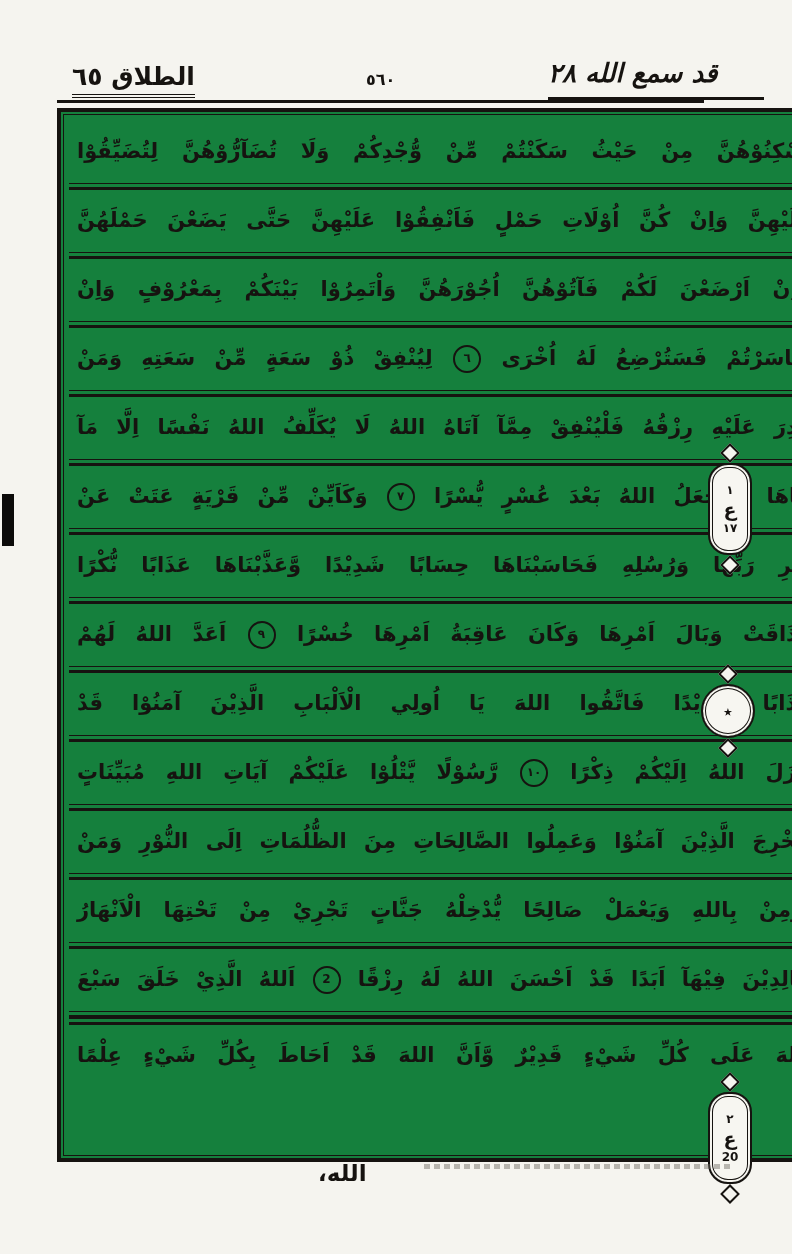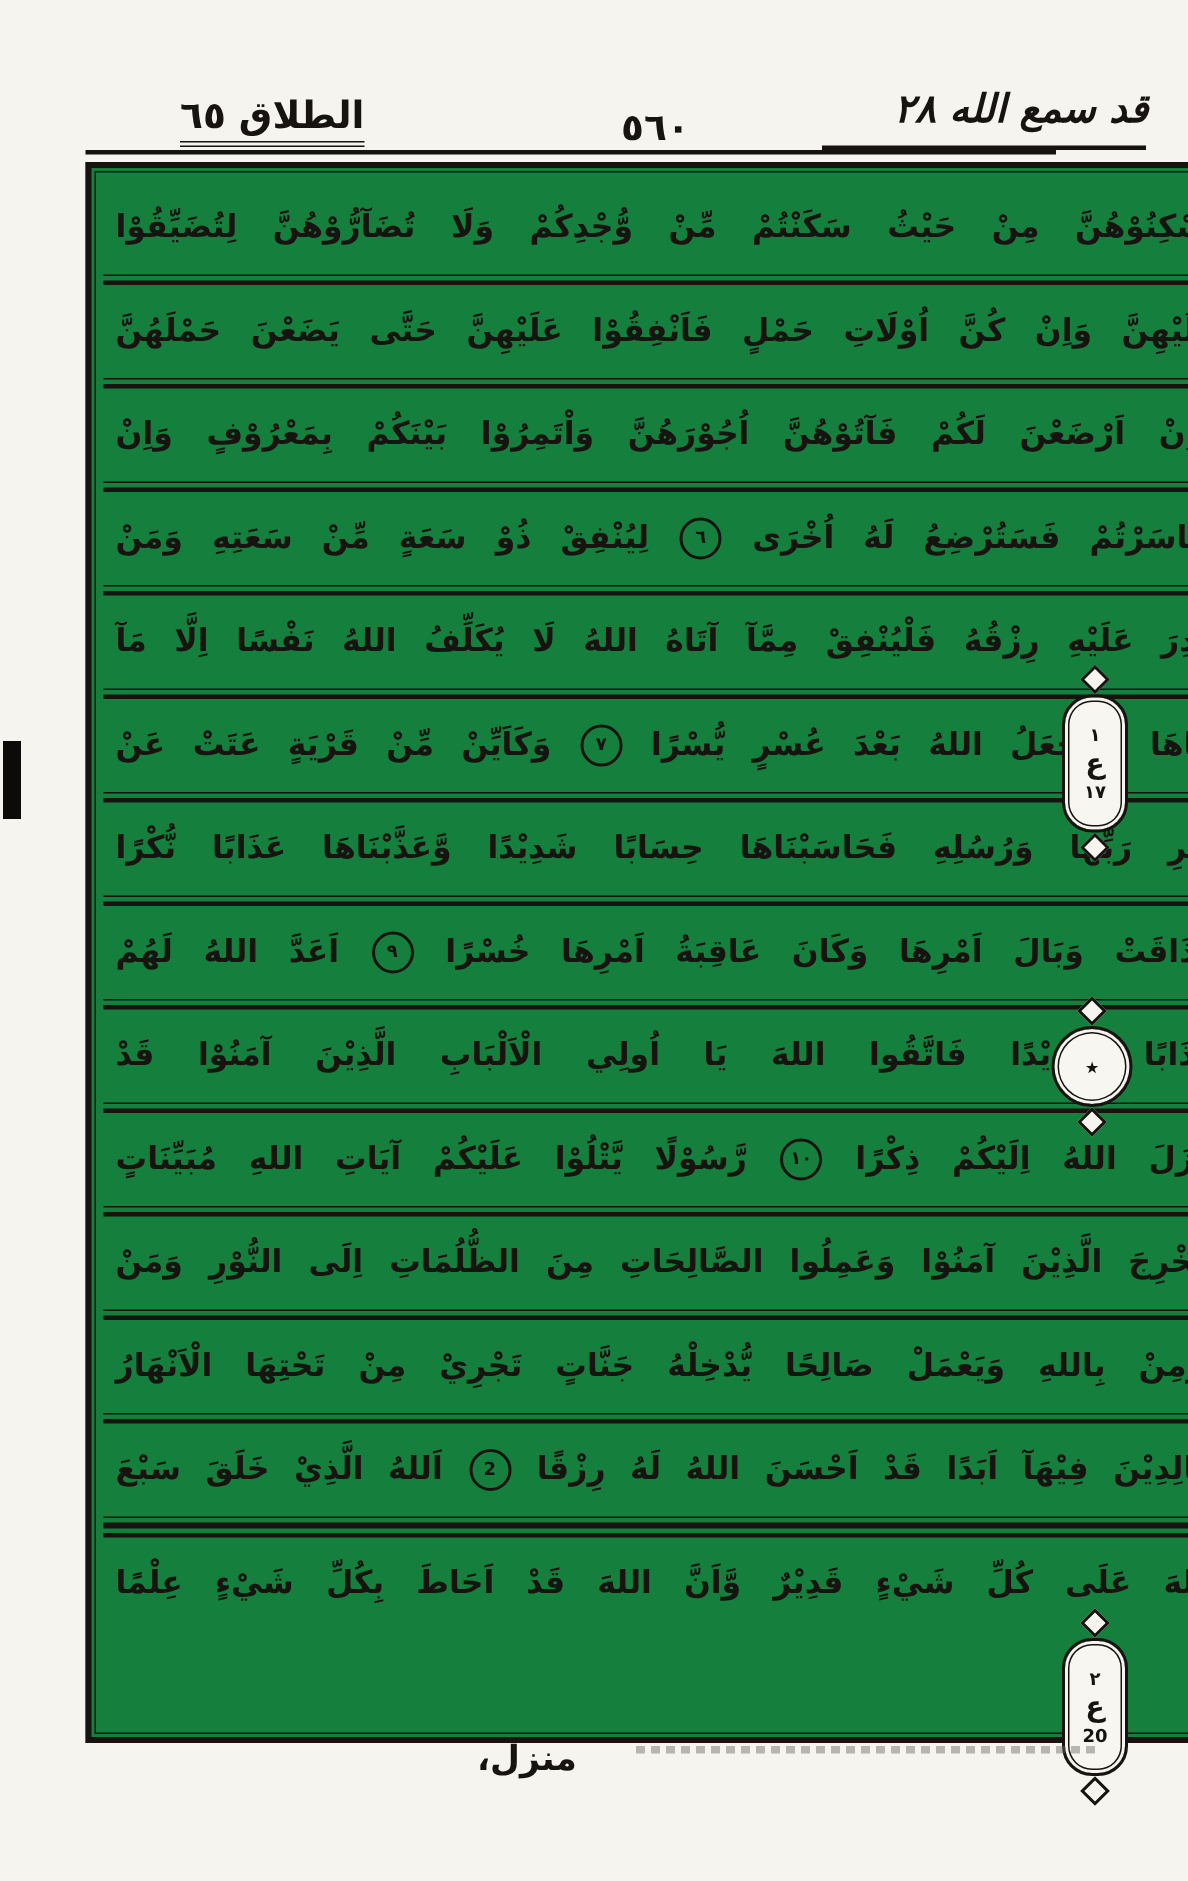--- a/index.html
+++ b/index.html
@@ -5,23 +5,23 @@
   html,body{margin:0;padding:0;}
   body{
     width:792px;height:1254px;
     background:#eef0ef;
     font-family:"DejaVu Sans",sans-serif;
     position:relative;overflow:hidden;
     color:#161310;
   }
   .page{position:absolute;inset:0;background:#f5f4ef;}
   
-  .hdr{position:absolute;font-weight:bold;white-space:nowrap;margin-left:48px;}
+  .hdr{position:absolute;font-weight:bold;white-space:nowrap;}
   .hdr-surah{top:62px;left:72px;font-size:25px;padding-bottom:3px;border-bottom:4px double #161310;}
-  .hdr-page{top:70px;left:366px;font-size:25px;letter-spacing:2px;}
+  .hdr-page{top:70px;left:366px;font-size:16px;letter-spacing:2px;}
   .hdr-juz{top:58px;left:548px;font-size:26px;font-style:italic;}
   .hdr-rule{position:absolute;top:100px;left:57px;width:647px;height:3px;background:#161310;}
   .hdr-rule-ext{position:absolute;top:97px;left:548px;width:216px;height:3px;background:#161310;}
   
   .frame{
     position:absolute;left:57px;top:108px;width:775px;height:1054px;
     border:4px solid #161310;background:#15803d;box-sizing:border-box;
   }
   .frame-inner{
     position:absolute;inset:2px;border:1px solid #161310;
@@ -138,17 +138,17 @@
   <div class="ornament orn-ruku-2">
     <div class="finial"></div>
     <div class="capsule">
       <span class="num">٢</span>
       <span class="ain">ع</span>
       <span class="num">20</span>
     </div>
     <div class="finial"></div>
   </div>
 
-  <div class="catchword">منزل،</div>
+  <div class="catchword">الله،</div>
   <div class="smudge"></div>
   <div class="artifact-bar"></div>
 
 </div>
 
 </body></html>

